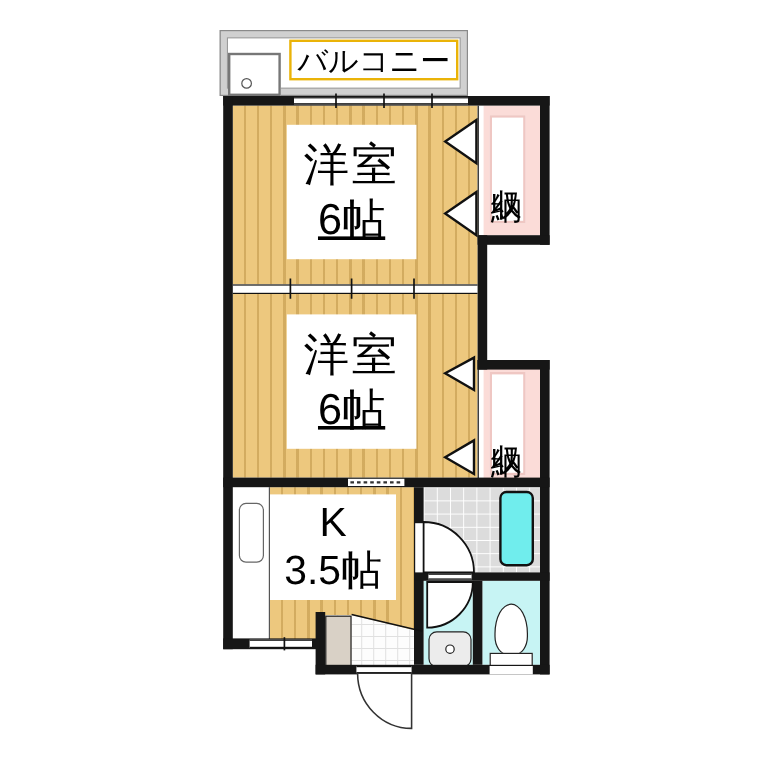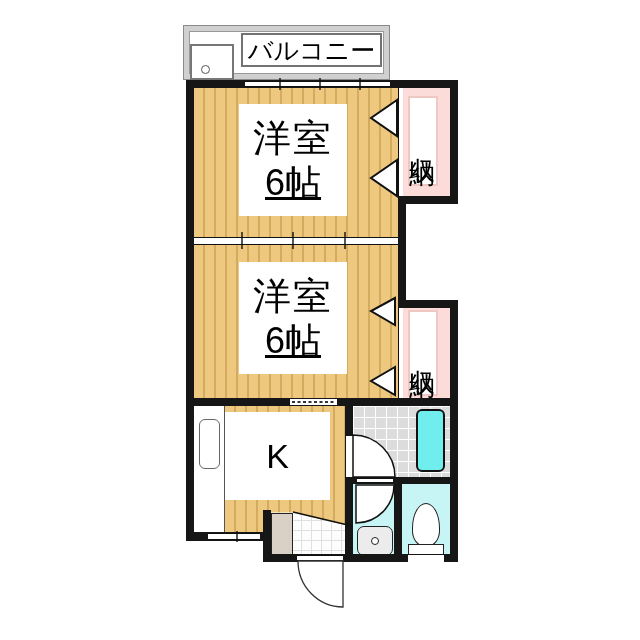--- a/index.html
+++ b/index.html
@@ -24,21 +24,21 @@
 </style>
 </head>
 <body>
 
 <div id="canvas">
 
   <div class="abs" style="left:183px;top:25px;width:207px;height:55px;background:#D0D0D0;border:1.5px solid #8A8A8A;box-sizing:border-box;"></div>
   <div class="abs" style="left:189px;top:31px;width:195px;height:43px;background:#fff;border:1px solid #9A9A9A;box-sizing:border-box;"></div>
   <div class="abs" style="left:190px;top:44px;width:44px;height:36px;background:#fff;border:2px solid #777;box-sizing:border-box;"></div>
   <div class="abs" style="left:201px;top:65px;width:9px;height:9px;border:1.5px solid #555;border-radius:50%;box-sizing:border-box;background:#fff;"></div>
-  <div class="label-box" style="left:241px;top:33px;width:141px;height:34px;border:2px solid #737373;box-sizing:border-box;">
+  <div class="label-box" style="left:241px;top:33px;width:141px;height:34px;border:2px solid #eab308;box-sizing:border-box;">
     <span style="font-size:25px;">バルコニー</span>
   </div>
 
   <div class="tatami" style="left:194px;top:88px;width:204px;height:149px;"></div>
   <div class="abs" style="left:194px;top:237px;width:204px;height:8px;background:#fff;border-top:1.5px solid #111;border-bottom:1.5px solid #111;box-sizing:border-box;"></div>
   <div class="tatami" style="left:194px;top:245px;width:204px;height:153px;"></div>
   <div class="tatami" style="left:225px;top:406px;width:120px;height:130px;"></div>
   <div class="abs" style="left:194px;top:406px;width:31px;height:130px;background:#fff;border-right:1px solid #555;box-sizing:border-box;"></div>
   <div class="abs" style="left:199px;top:419px;width:21px;height:50px;background:#fff;border:1.5px solid #666;border-radius:6px;box-sizing:border-box;"></div>
 
@@ -91,20 +91,21 @@
   <div class="label-box" style="left:239px;top:104px;width:108px;height:112px;">
     <span class="room-name">洋室</span>
     <span class="room-size">6帖</span>
   </div>
   <div class="label-box" style="left:239px;top:262px;width:108px;height:112px;">
     <span class="room-name">洋室</span>
     <span class="room-size">6帖</span>
   </div>
   <div class="label-box" style="left:225px;top:412px;width:105px;height:88px;">
     <span style="font-size:34px;line-height:40px;">K</span>
+    <span style="font-size:34px;line-height:40px;">3.5帖</span>
   </div>
 
   <svg width="640" height="640" viewBox="0 0 640 640">
 
     <path d="M397,100 L371,118 L397,136 Z" fill="#fff" stroke="#111" stroke-width="2"></path>
     <path d="M397,160 L371,178 L397,196 Z" fill="#fff" stroke="#111" stroke-width="2"></path>
     <path d="M395,298 L371,311 L395,325 Z" fill="#fff" stroke="#111" stroke-width="2"></path>
     <path d="M395,367 L371,381 L395,395 Z" fill="#fff" stroke="#111" stroke-width="2"></path>
 
     <path d="M353,435 A42,42 0 0 1 395,477 L353,477 Z" fill="#fff" stroke="#111" stroke-width="1.5"></path>

